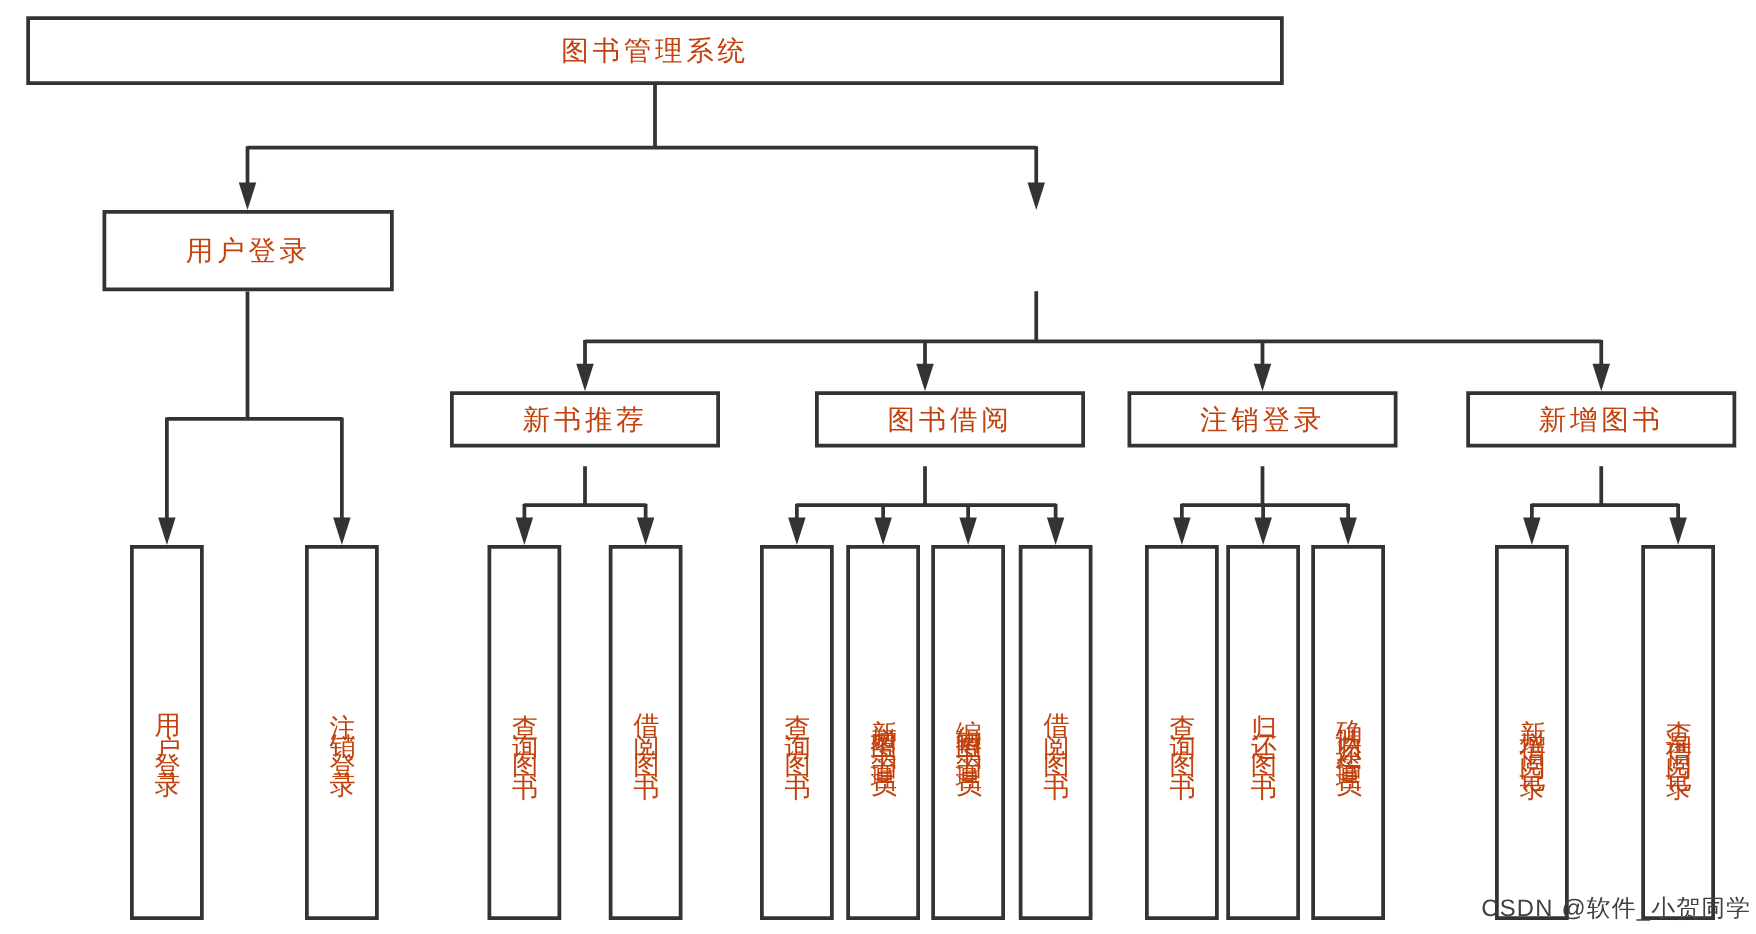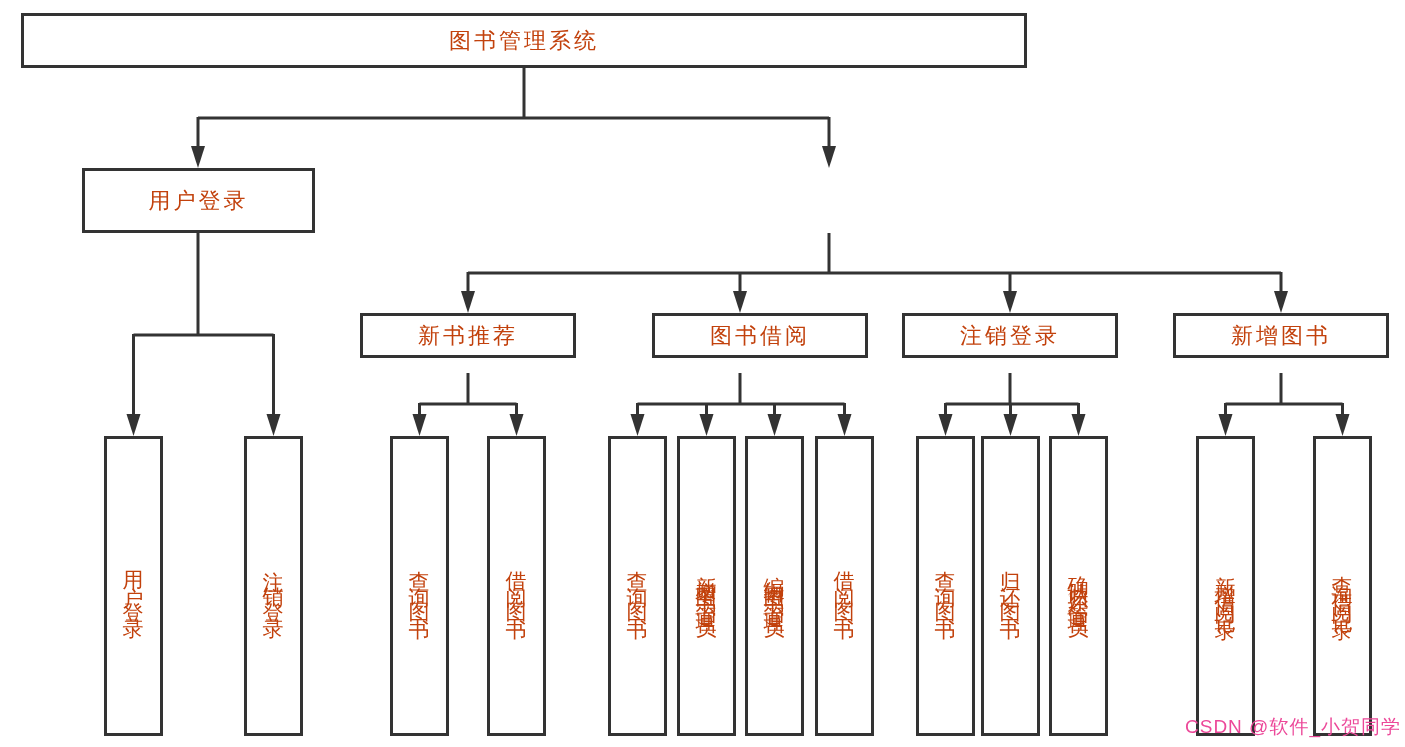--- a/index.html
+++ b/index.html
@@ -72,21 +72,21 @@
   .l9  { left: 916px; }
   .l10 { left: 981px; }
   .l11 { left: 1049px; }
   .l12 { left: 1196px; }
   .l13 { left: 1313px; }
   #watermark {
     position: absolute;
     left: 1185px;
     top: 714px;
     font-size: 19px;
-    color: #ec4899;
+    color: #404040;
     z-index: 2;
     white-space: nowrap;
     letter-spacing: 1px;
   }
 </style>
 </head>
 <body>
 
 <div id="canvas">
 

